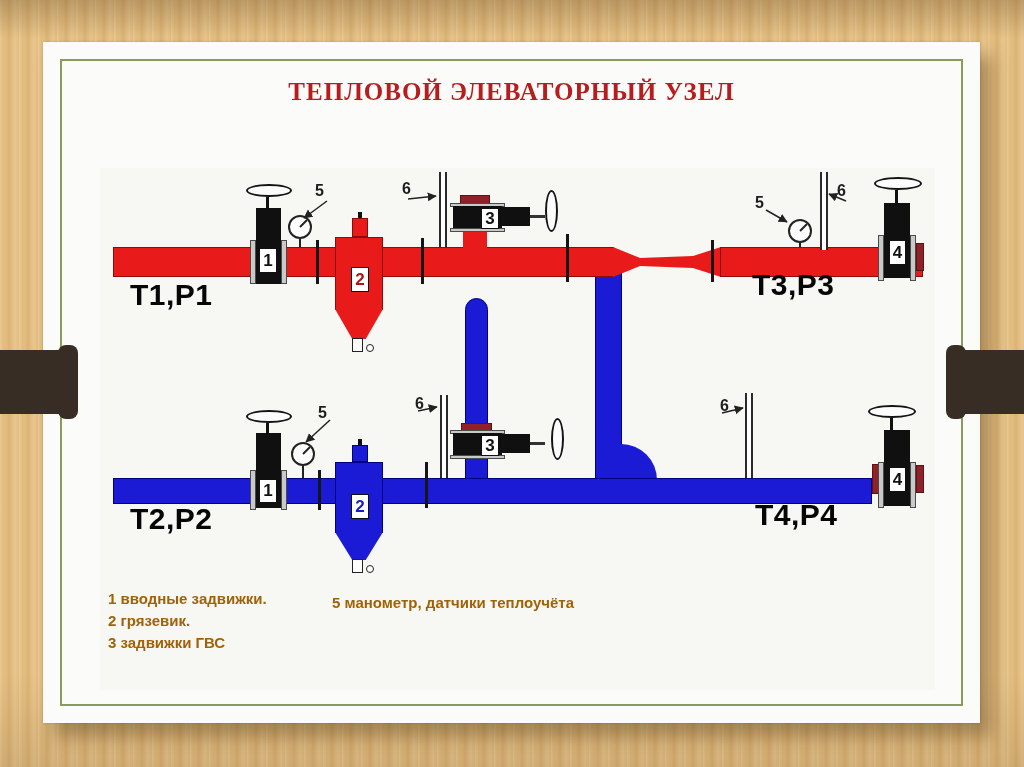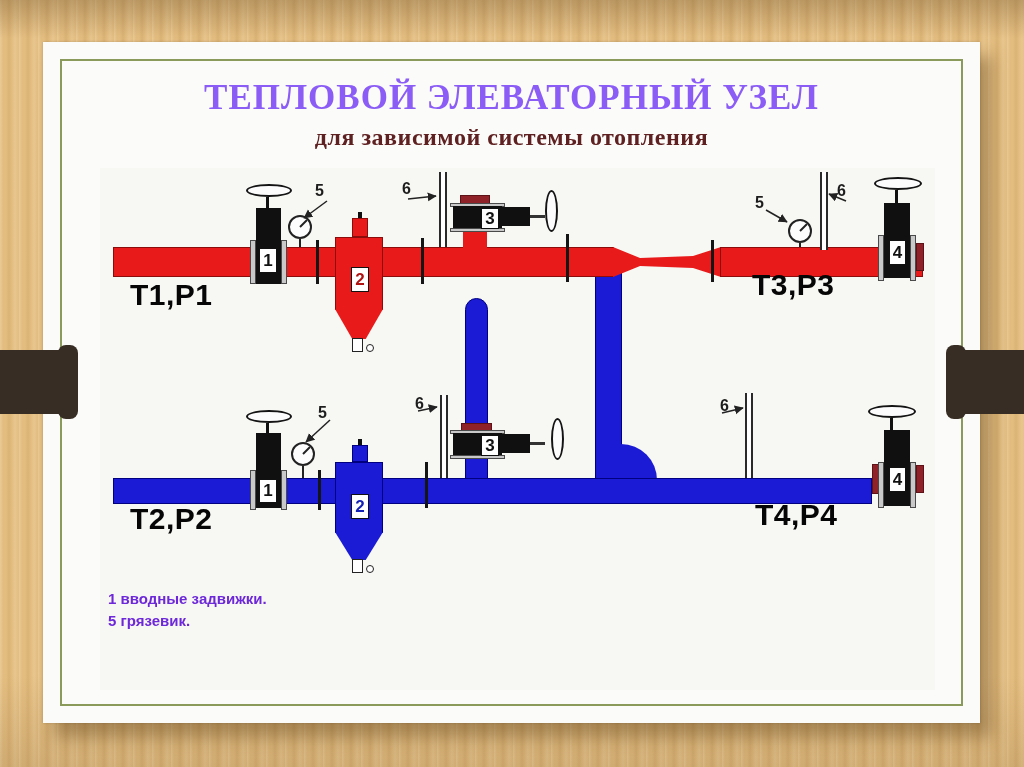--- a/index.html
+++ b/index.html
@@ -7,58 +7,57 @@
   .abs{position:absolute;}
   .stage{position:relative;width:1024px;height:767px;
     background:
       linear-gradient(180deg, rgba(92,62,25,.30) 0%, rgba(92,62,25,0) 5%, rgba(0,0,0,0) 88%, rgba(92,62,25,.14) 100%),
       repeating-linear-gradient(90deg, rgba(255,244,214,.26) 0px, rgba(255,244,214,0) 3px, rgba(0,0,0,0) 6px, rgba(151,103,44,.12) 9px, rgba(0,0,0,0) 12px, rgba(255,244,214,.16) 15px, rgba(0,0,0,0) 19px),
       #e3bd80;}
   .card{position:absolute;left:43px;top:42px;width:937px;height:681px;background:#fbfbf9;
     box-shadow:0 0 2px rgba(0,0,0,.18), 12px 14px 16px rgba(96,64,24,.42);}
   .card-border{position:absolute;inset:17px;border:2px solid #8a9a5b;}
   .title{position:absolute;left:0;right:0;top:36px;text-align:center;
-    font-family:"Liberation Serif",serif;font-weight:bold;font-size:35px;letter-spacing:1px;color:#8b5cf6;}
+    font-family:"Liberation Serif",serif;font-weight:bold;font-size:25px;letter-spacing:1px;color:#b91c1c;}
   .subtitle{position:absolute;left:0;right:0;top:82px;text-align:center;
     font-family:"Liberation Serif",serif;font-weight:bold;font-size:24px;letter-spacing:.5px;color:#5e2020;}
   .diagram{position:absolute;left:57px;top:126px;width:835px;height:522px;background:#f7f7f3;}
   .red{background:#e81a1a;border:1px solid #8c0b0b;box-sizing:border-box;}
   .red-noborder{background:#e81a1a;}
   .blue{background:#1b1bd6;border:1px solid #000080;box-sizing:border-box;}
   .blue-noborder{background:#1b1bd6;}
   .blackpart{background:#101010;}
   .maroon{background:#8e2228;border:1px solid #5c1216;box-sizing:border-box;}
   .flange-plate{background:#c9c9c9;border:1px solid #4a4a4a;box-sizing:border-box;}
   .tick{background:#151515;}
   .wheel{position:absolute;border:2.5px solid #141414;border-radius:50%;background:#fcfcfc;box-sizing:border-box;}
   .gauge{position:absolute;border:2px solid #222;border-radius:50%;background:#fdfdfd;box-sizing:border-box;}
   .therm{position:absolute;background:#fff;border-left:2px solid #2a2a2a;border-right:2px solid #2a2a2a;box-sizing:border-box;}
   .tag{position:absolute;background:#fff;border:1.5px solid #111;box-sizing:border-box;display:flex;align-items:center;justify-content:center;
     font-weight:bold;font-size:17px;color:#111;}
   .t-red{color:#b01212;}
   .t-blue{color:#1520b5;}
   .callout{position:absolute;font-weight:bold;font-size:16px;color:#1d1d1d;}
   .pipe-label{position:absolute;font-weight:bold;font-size:30px;letter-spacing:.5px;color:#060606;}
-  .legend{position:absolute;font-weight:bold;font-size:15px;color:#6d28d9;}
+  .legend{position:absolute;font-weight:bold;font-size:15px;color:#a16207;}
   .legend div{white-space:nowrap;}
   .legend-left div{line-height:22px;}
   .legend-right div{line-height:25px;}
   .bar{position:absolute;background:#382d24;z-index:5;}
   .bar-cap{position:absolute;background:#382d24;border-radius:8px;z-index:5;}
   .overlay{position:absolute;left:0;top:0;pointer-events:none;}
 </style>
 </head>
 <body>
 
 <div class="stage">
 
   <div class="card">
     <div class="card-border"></div>
     <div class="title">ТЕПЛОВОЙ ЭЛЕВАТОРНЫЙ УЗЕЛ</div>
-    <div class="subtitle">для зависимой системы отопления</div>
 
     <div class="diagram">
 
       <div class="abs blue" style="left:495px;top:102px;width:27px;height:210px;"></div>
       <div class="abs blue-noborder" style="left:521px;top:276px;width:36px;height:36px;border-top-right-radius:100% 100%;"></div>
       <div class="abs blue" style="left:365px;top:130px;width:23px;height:182px;border-radius:12px 12px 0 0;"></div>
 
       <div class="abs red" style="left:13px;top:79px;width:501px;height:30px;"></div>
       <div class="abs red-noborder" style="left:513px;top:79px;width:108px;height:30px;clip-path:polygon(0 0,27px 11px,80px 9px,108px 0,108px 30px,80px 21px,27px 19px,0 30px);"></div>
       <div class="abs red" style="left:620px;top:79px;width:203px;height:30px;"></div>
@@ -162,23 +161,25 @@
       <div class="abs flange-plate" style="left:810px;top:294px;width:6px;height:46px;"></div>
       <div class="abs maroon" style="left:816px;top:297px;width:8px;height:28px;"></div>
       <div class="abs blackpart" style="left:784px;top:262px;width:26px;height:76px;"></div>
       <div class="tag" style="left:789px;top:299px;width:17px;height:25px;">4</div>
 
       <div class="pipe-label" style="left:30px;top:334px;">Т2,Р2</div>
       <div class="pipe-label" style="left:655px;top:330px;">Т4,Р4</div>
 
       <div class="legend legend-left" style="left:8px;top:420px;">
         <div>1 вводные задвижки.</div>
-        <div>5 грязевик.</div>
+        <div>2 грязевик.</div>
+        <div>3 задвижки ГВС</div>
       </div>
       <div class="legend legend-right" style="left:232px;top:422px;">
+        <div>5 манометр, датчики теплоучёта</div>
       </div>
 
       <svg class="overlay" width="835" height="522" viewBox="0 0 835 522">
         <defs>
           <marker id="arr" markerWidth="7" markerHeight="7" refX="5.5" refY="3" orient="auto">
             <path d="M0,0 L6,3 L0,6 z" fill="#222"></path>
           </marker>
         </defs>
         <path d="M200,59 L207,52" stroke="#222" stroke-width="2"></path>
         <path d="M200,71 L200,79" stroke="#222" stroke-width="2"></path>

